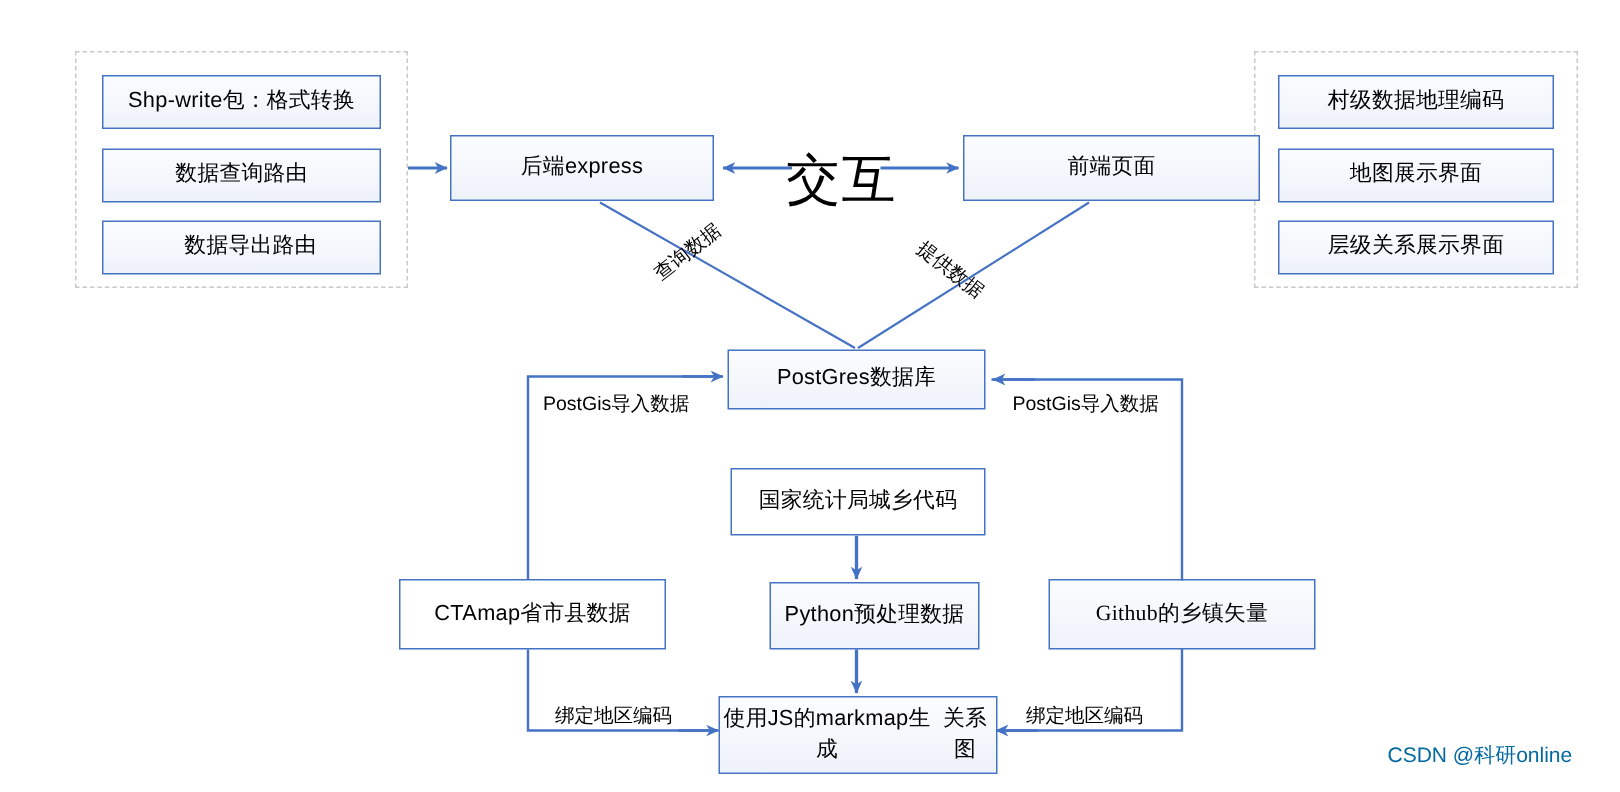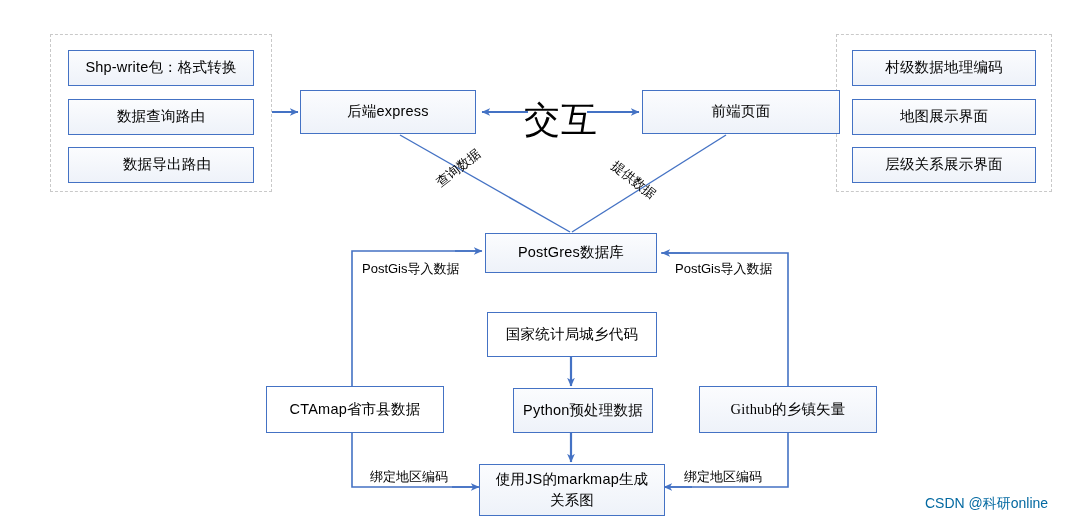--- a/index.html
+++ b/index.html
@@ -174,21 +174,21 @@
   </div>
 
   <div class="node plain" style="left:266px; top:386px; width:178px; height:47px;">
     <span>CTAmap省市县数据</span>
   </div>
 
   <div class="node" style="left:699px; top:386px; width:178px; height:47px;font-family:Liberation Serif, serif;">
     <span>Github的乡镇矢量</span>
   </div>
 
-  <div class="node two-line" style="left:479px; top:464px; width:186px; height:52px; flex-direction:column;">
+  <div class="node two-line" style="left:479px; top:464px; width:186px; height:52px; flex-direction:row;">
     <span>使用JS的markmap生成</span>
     <span>关系图</span>
   </div>
 
   <div class="edge-label" style="left:370px; top:468px;">绑定地区编码</div>
   <div class="edge-label" style="left:684px; top:468px;">绑定地区编码</div>
 
   <div class="watermark" style="left:925px; top:495px;">CSDN @科研online</div>
 
 </div>

